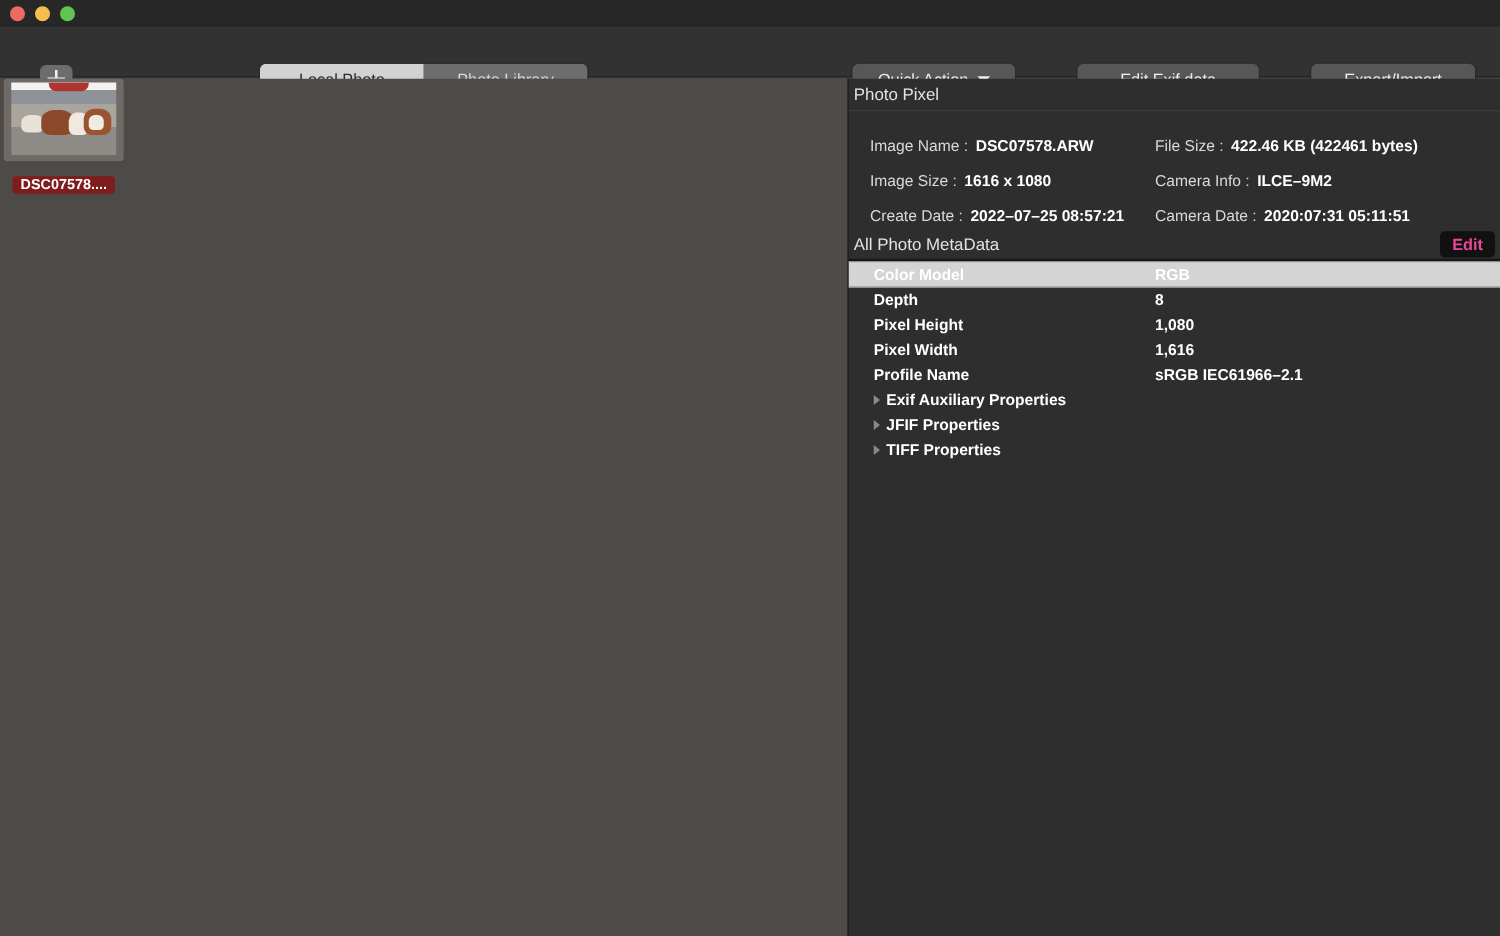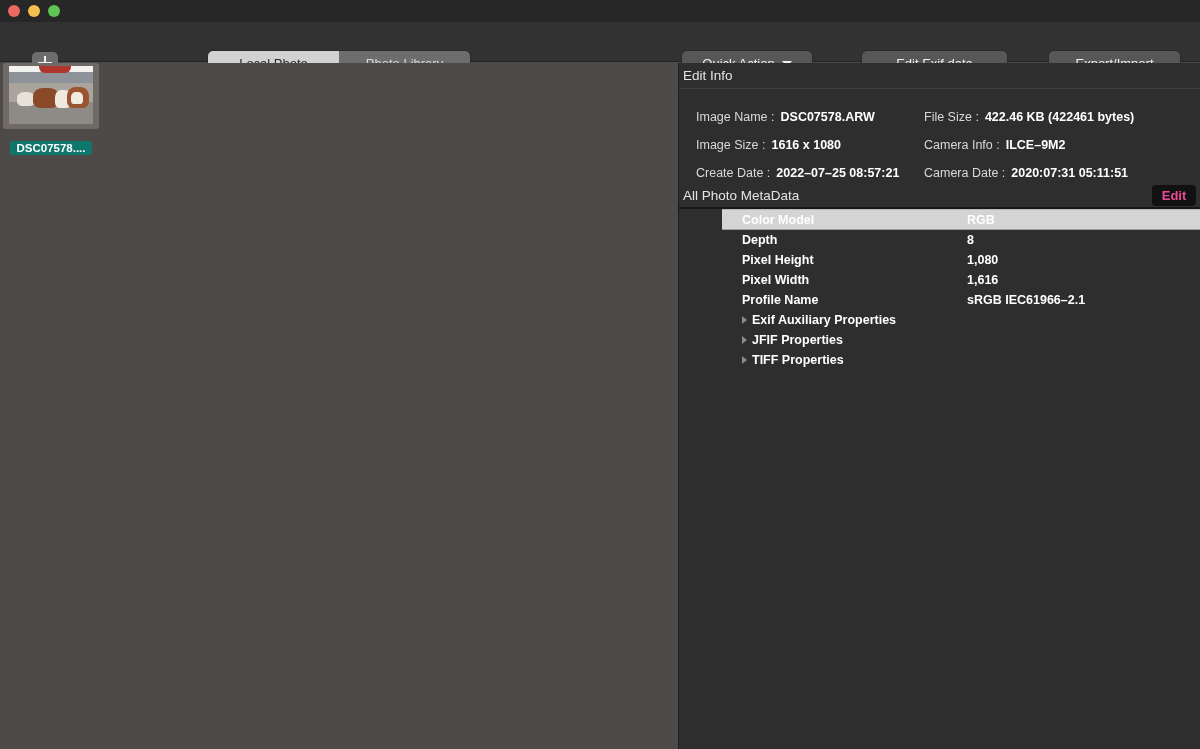--- a/index.html
+++ b/index.html
@@ -138,21 +138,21 @@
   }
   .cow {
     position: absolute; border-radius: 40% 40% 30% 30%;
   }
   .red-strip {
     position: absolute; left: 30px; top: 0px; width: 32px; height: 7px;
     background: #b0352e; border-radius: 0 0 6px 6px;
   }
   .thumb-label {
     margin-top: 12px;
-    background: #0f766e;
+    background: #7f1d1d;
     color: #ffffff;
     font-size: 11.5px;
     padding: 1px 6px;
     border-radius: 3px;
     white-space: nowrap;
     font-weight: 600;
   }
 
   
   .canvas {
@@ -212,21 +212,20 @@
     background: #2e2e2e;
   }
   .meta-row {
     height: 20px;
     display: flex;
     align-items: center;
     font-size: 12.5px;
     color: #ffffff;
     font-weight: 700;
     padding-left: 5px;
-    margin-left: 43px;
   }
   .meta-row.selected {
     background: #d4d4d4;
     color: #ffffff;
     border-top: 1px solid #b8b8b8;
     border-bottom: 1px solid #9d9d9d;
     height: 21px;
   }
   .meta-key {
     width: 240px;
@@ -305,21 +304,21 @@
       </div>
       <div class="thumb-label">DSC07578....</div>
     </div>
   </div>
 
   <div class="canvas"></div>
 
   <div class="panel">
 
     <div class="section-head">
-      <span>Edit Info</span>
+      <span>Photo Pixel</span>
     </div>
 
     <div class="info-grid">
 
       <div class="info-row">
         <div class="info-cell c1">
           <span class="lab">Image Name :</span>
           <span class="val">DSC07578.ARW</span>
         </div>
         <div class="info-cell c2">

